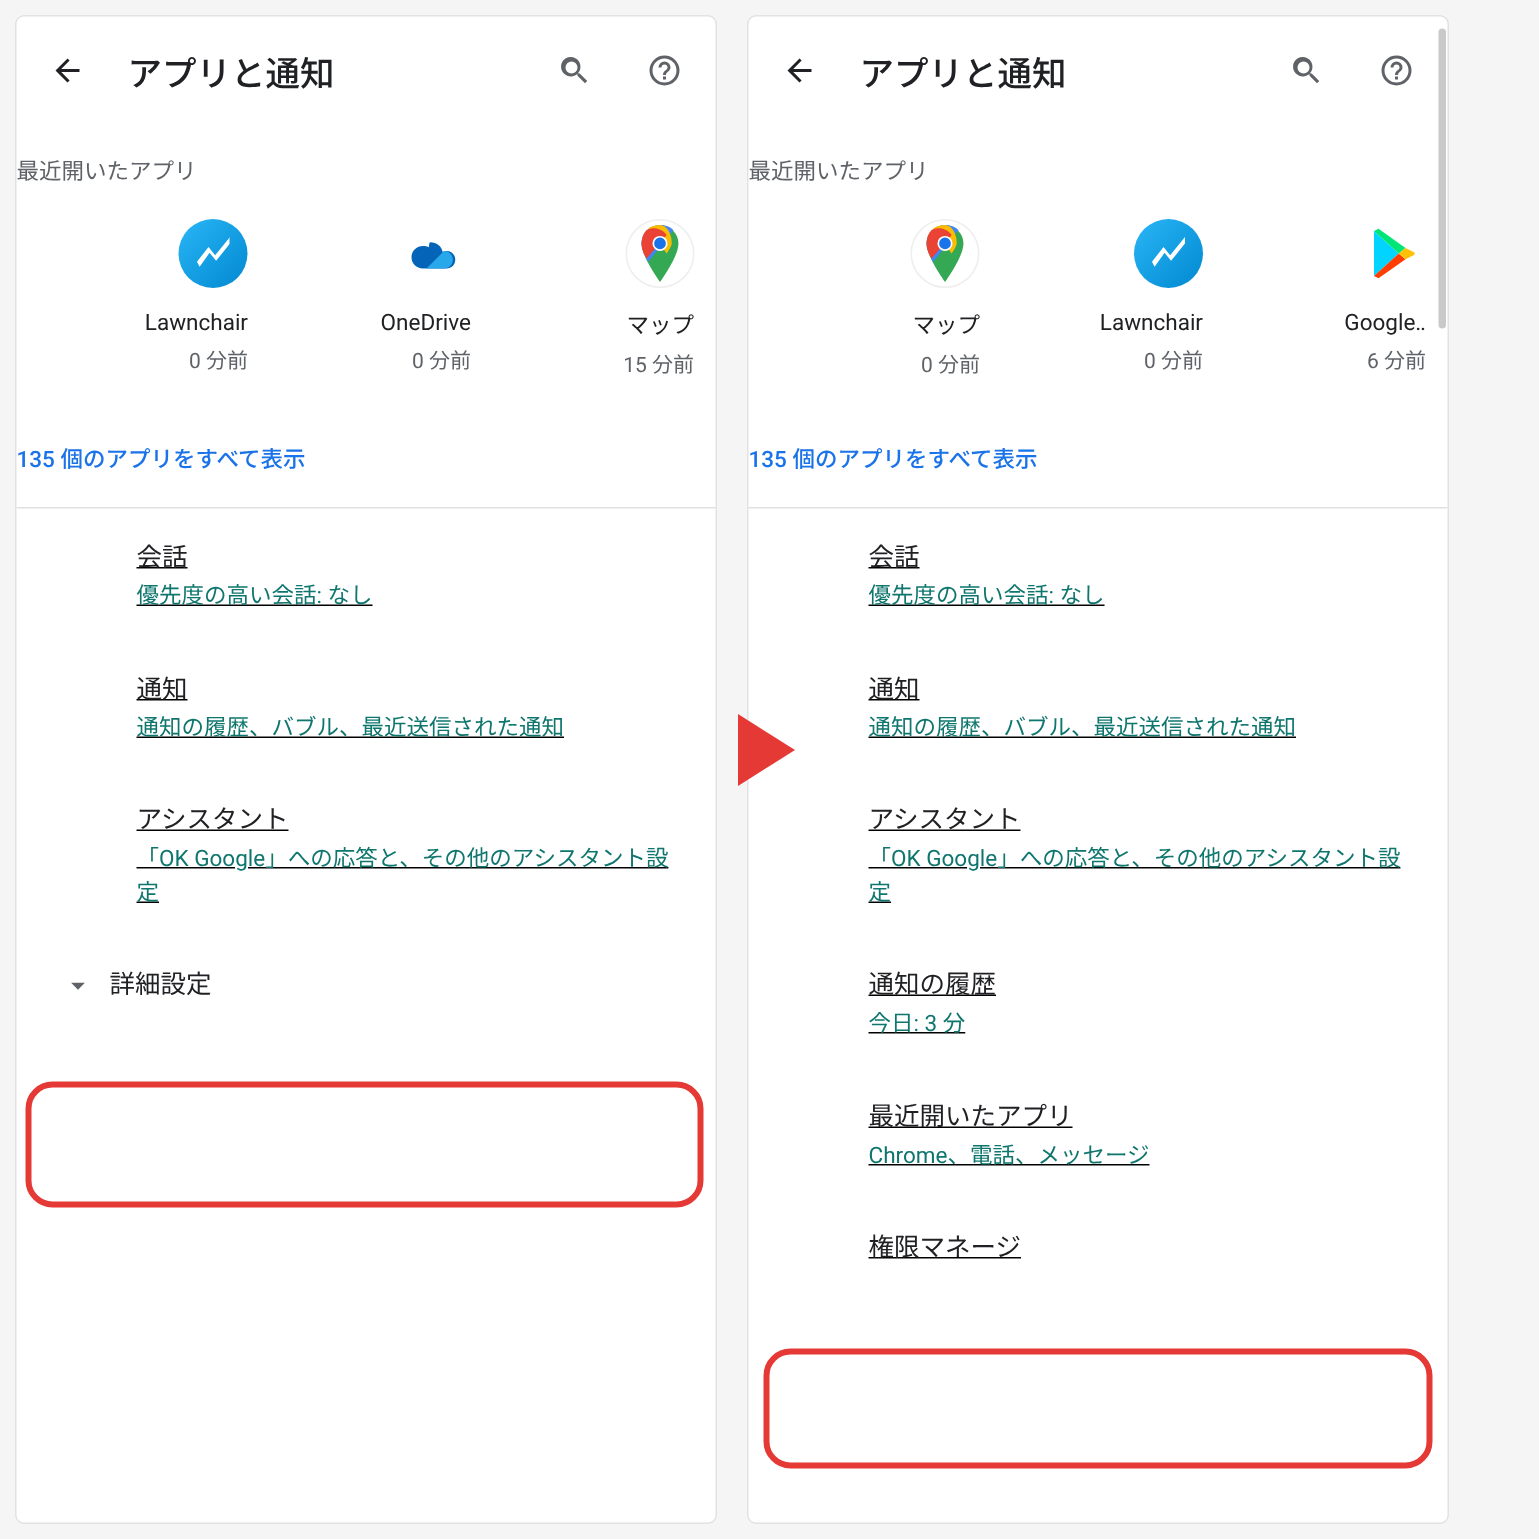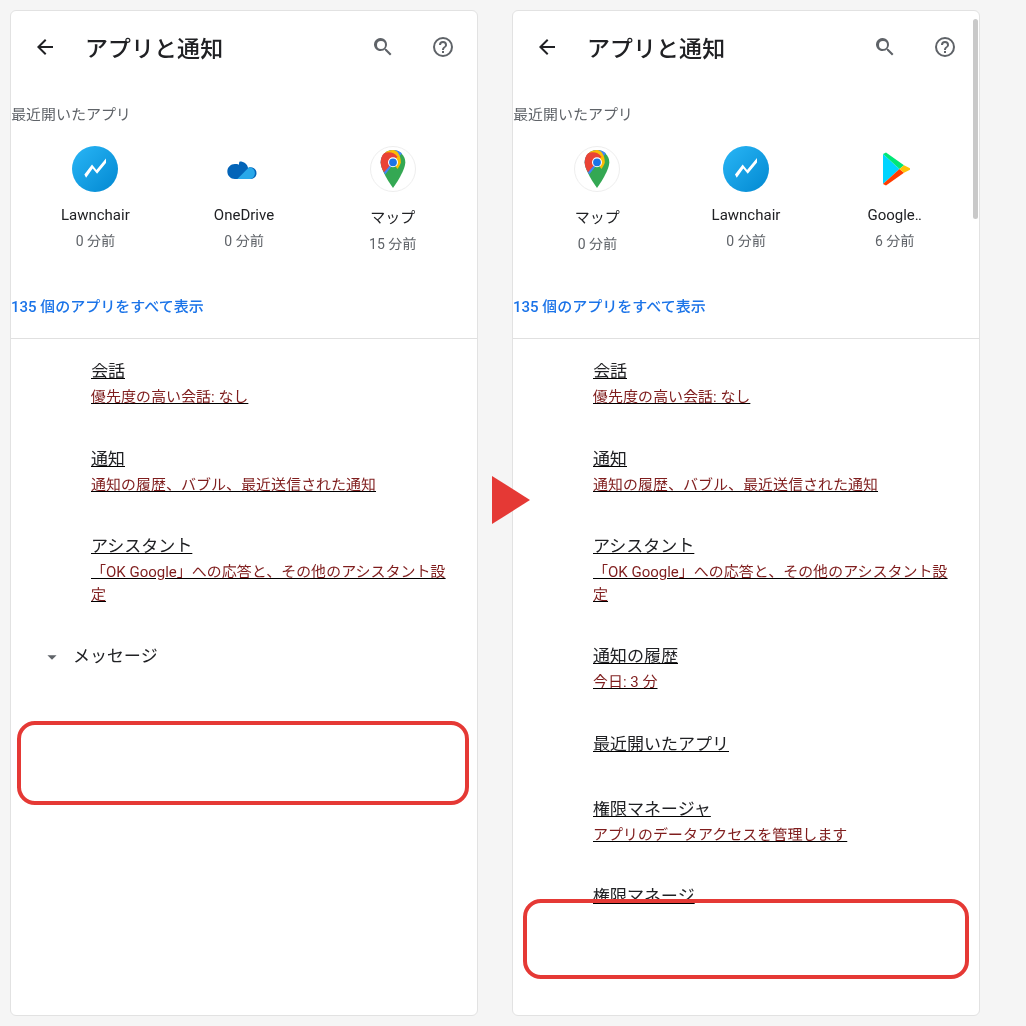--- a/index.html
+++ b/index.html
@@ -6,21 +6,21 @@
   body {
     width: 1026px;
     height: 1026px;
     background: #f5f5f5;
     font-family: Roboto, "Noto Sans JP", "Hiragino Sans", sans-serif;
     position: relative;
     overflow: hidden;
   }
   .two-up {
     display: flex;
-    gap: 34px;
+    gap: 20px;
     padding: 10px;
     align-items: flex-start;
   }
   .phone {
     width: 468px;
     height: 1006px;
     background: #fff;
     border: 1px solid #e2e2e2;
     border-radius: 6px;
     overflow: hidden;
@@ -59,21 +59,21 @@
     padding: 26px 0 22px 0;
   }
   .recent-apps {
     display: flex;
     justify-content: space-around;
     padding: 0 10px 30px 10px;
   }
   .app-item {
     display: flex;
     flex-direction: column;
-    align-items: center;
+    align-items: flex-end;
     width: 140px;
     cursor: pointer;
   }
   .app-icon {
     width: 46px; height: 46px;
     border-radius: 50%;
     margin-bottom: 14px;
     display:flex;align-items:center;justify-content:center;
     position:relative;
   }
@@ -103,21 +103,21 @@
     position: relative;
     text-decoration: underline;
   }
   .list-item .li-title {
     font-size: 17px;
     color: #202124;
     margin-bottom: 4px;
   }
   .list-item .li-sub {
     font-size: 15px;
-    color: #7f1d1d;
+    color: #0f766e;
     line-height: 1.5;
   }
   .expand-row {
     display:flex;
     align-items:flex-start;
     padding: 18px 22px 18px 20px;
     cursor:pointer;
   }
   .expand-row .chev {
     width: 42px;
@@ -233,21 +233,21 @@
       <div class="li-sub">「OK Google」への応答と、その他のアシスタント設定</div>
     </div>
 
     <div class="expand-row">
       <div class="chev">
         <svg width="22" height="22" viewBox="0 0 24 24">
             <path d="M7 10l5 5 5-5z" fill="#5f6368"></path>
           </svg>
       </div>
       <div class="exp-text">
-        <div class="li-title">メッセージ</div>
+        <div class="li-title">詳細設定</div>
       </div>
     </div>
 
     <div class="highlight" style="left:6px;top:710px;width:452px;height:84px;"></div>
   </div>
 
   <div class="phone phone-right">
     <div class="right-scroll"></div>
     <div class="header">
       <div class="back-btn">
@@ -318,24 +318,21 @@
     <div class="list-item">
       <div class="li-title">アシスタント</div>
       <div class="li-sub">「OK Google」への応答と、その他のアシスタント設定</div>
     </div>
     <div class="list-item">
       <div class="li-title">通知の履歴</div>
       <div class="li-sub">今日: 3 分</div>
     </div>
     <div class="list-item">
       <div class="li-title">最近開いたアプリ</div>
-    </div>
-    <div class="list-item">
-      <div class="li-title">権限マネージャ</div>
-      <div class="li-sub">アプリのデータアクセスを管理します</div>
+      <div class="li-sub">Chrome、電話、メッセージ</div>
     </div>
     <div class="list-item" style="padding-bottom:6px">
       <div class="li-title">権限マネージ</div>
     </div>
 
     <div class="highlight" style="left:10px;top:888px;width:446px;height:80px;"></div>
   </div>
 </div>
 
 <div class="arrow-wrap">

